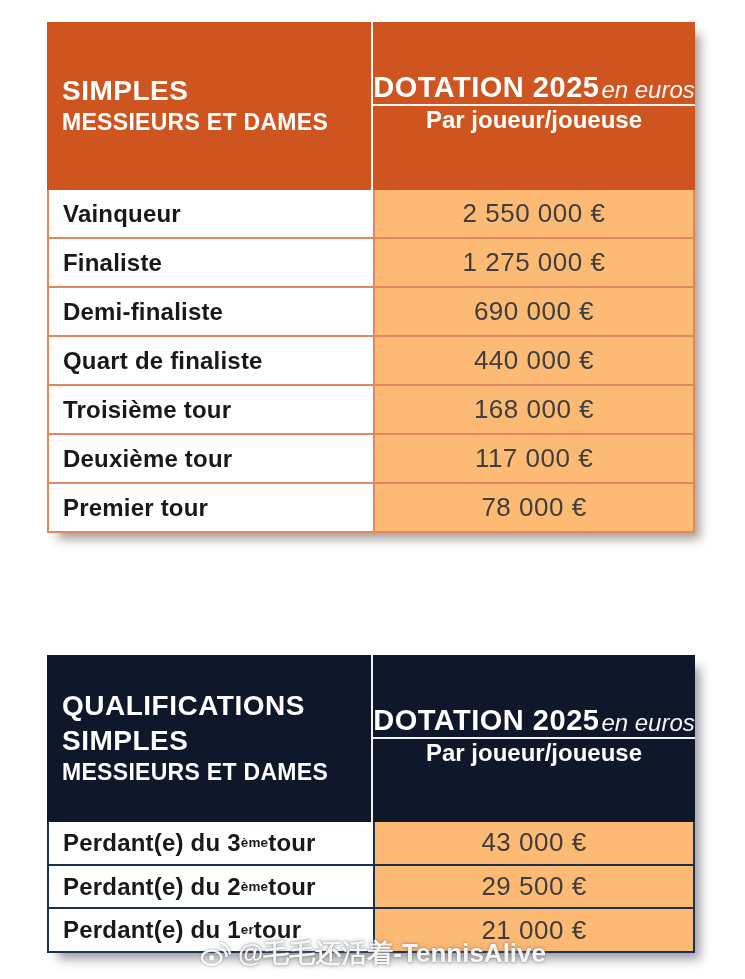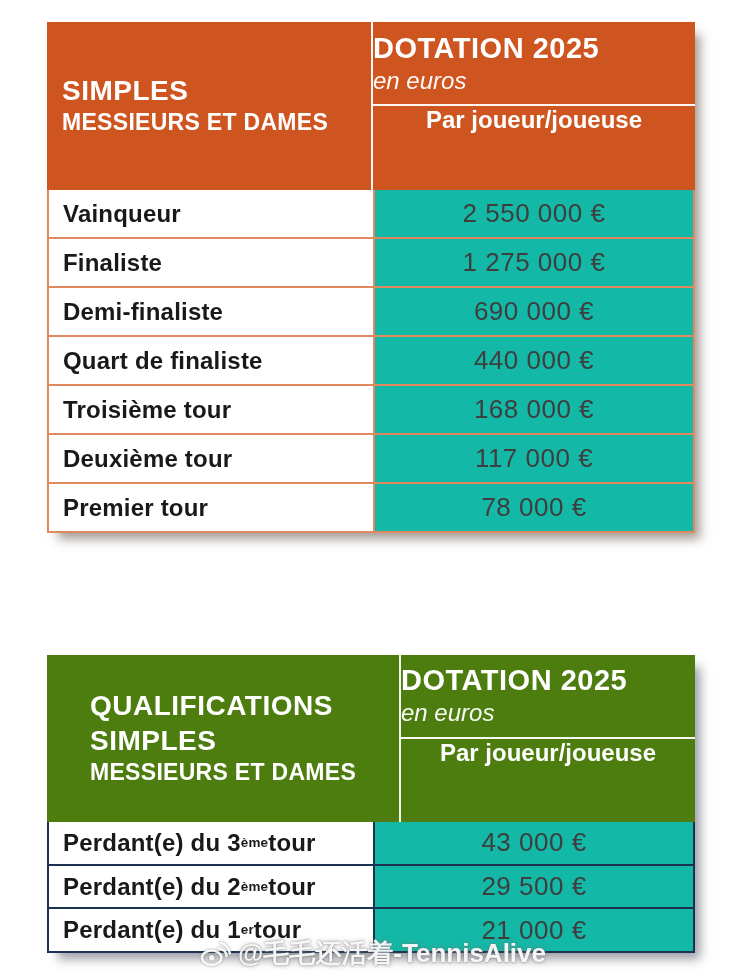--- a/index.html
+++ b/index.html
@@ -19,35 +19,35 @@
     display: flex;
     flex-direction: column;
   }
   .table-singles { top: 22px; height: 511px; box-shadow: 8px 9px 10px -3px rgba(75,55,45,0.5); }
   .table-qualifs { top: 655px; height: 298px; box-shadow: 8px 9px 10px -3px rgba(55,60,75,0.5); }
 
   
   .t-header { display: flex; flex: 0 0 168px; color: #ffffff; }
   .table-qualifs .t-header { flex: 0 0 167px; }
   .table-singles .t-header { background: #cf5520; }
-  .table-qualifs .t-header { background: #4d7c0f; padding-left: 28px; }
+  .table-qualifs .t-header { background: #0f172a; }
 
   .t-header-left {
     flex: 0 0 326px;
     display: flex; flex-direction: column; justify-content: center;
     padding-left: 15px;
     border-right: 2px solid rgba(255,255,255,0.95);
   }
   .title-big { font-size: 28px; font-weight: 700; letter-spacing: 0.5px; line-height: 1.22; }
   .title-small { font-size: 23px; font-weight: 700; letter-spacing: 0.3px; line-height: 1.3; }
 
   .t-header-right { flex: 1; display: flex; flex-direction: column; }
   .t-header-right .dotation-box {
     flex: 1 1 50%;
-    display: flex; flex-direction: column; align-items: flex-start; justify-content: center;
+    display: flex; flex-direction: row; align-items: flex-end; justify-content: center;
     border-bottom: 2px solid rgba(255,255,255,0.95);
     gap: 2px;
   }
   .dotation-title { font-size: 29px; font-weight: 700; letter-spacing: 0.5px; }
   .dotation-subtitle { font-size: 24px; font-style: italic; font-weight: 400; opacity: 0.96; }
   .t-header-right .perplayer-box {
     flex: 1 1 50%;
     display: flex; justify-content: center;
   }
   .perplayer-label { font-size: 24px; font-weight: 700; }
@@ -66,21 +66,21 @@
     flex: 0 0 326px;
     background: #ffffff;
     display: flex; align-items: center;
     padding-left: 14px;
     font-size: 24px; font-weight: 700; color: #191919;
     letter-spacing: 0.2px;
   }
   .cell-label sup { font-size: 0.56em; vertical-align: super; line-height: 0; }
   .cell-value {
     flex: 1;
-    background: #14b8a6;
+    background: #fdba74;
     display: flex; align-items: center; justify-content: center;
     font-size: 26px; font-weight: 400; color: #3e3e3e;
     letter-spacing: 0.5px;
   }
 
   
   .watermark {
     position: absolute;
     left: 50%; top: 936px;
     transform: translateX(-50%);

